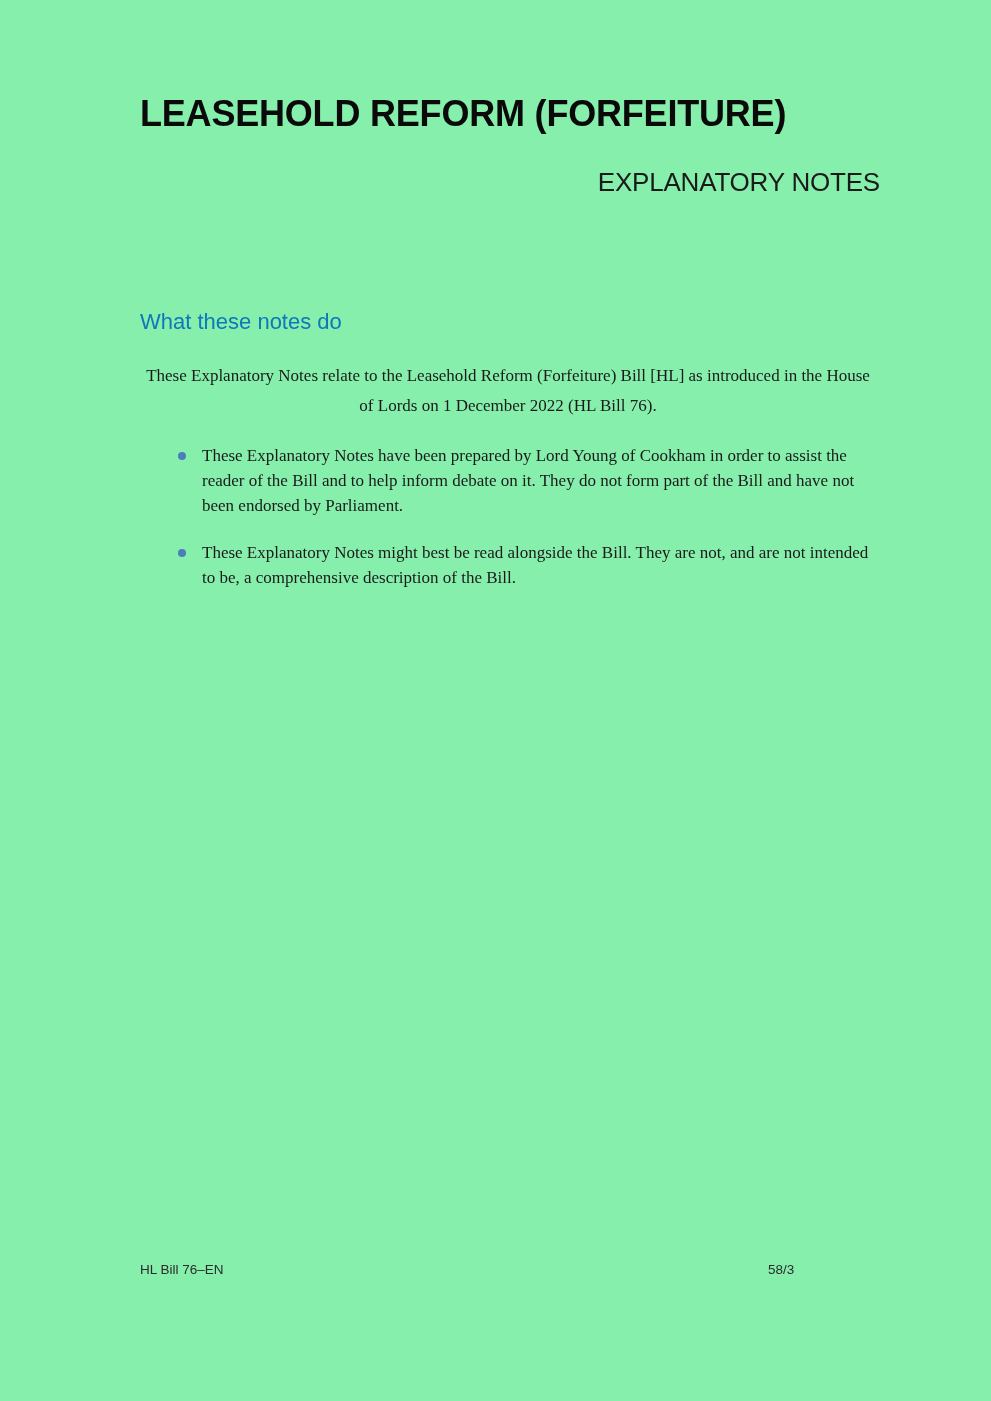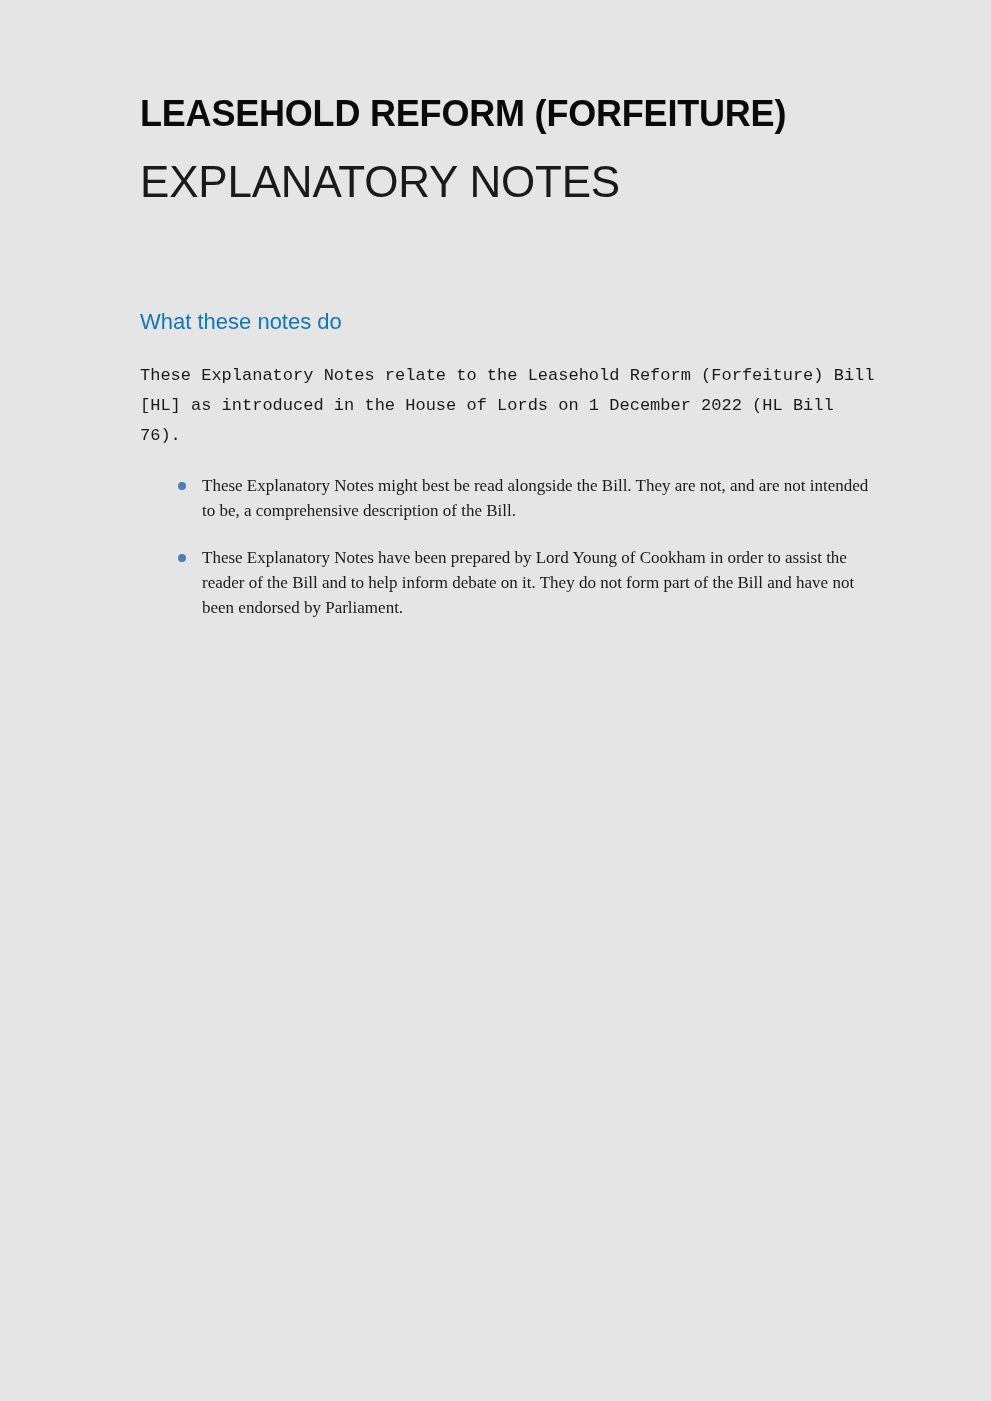--- a/index.html
+++ b/index.html
@@ -6,21 +6,21 @@
   html, body {
     margin: 0;
     padding: 0;
     background: #ffffff;
   }
 
   .page {
     position: relative;
     width: 991px;
     height: 1401px;
-    background: #e5e5e5;
+    background: #86efac;
     overflow: hidden;
     box-sizing: border-box;
   }
 
   
   .title-block {
     position: absolute;
     left: 140px;
     top: 92px;
     width: 740px;
@@ -34,24 +34,25 @@
     line-height: 44px;
     letter-spacing: -0.2px;
     color: #0a0a0a;
   }
 
   .doc-subtitle {
     margin: 0;
     padding-top: 24px;
     font-family: "Liberation Sans", sans-serif;
     font-weight: normal;
-    font-size: 44px;
+    font-size: 26px;
     line-height: 44px;
     letter-spacing: -0.2px;
     color: #1a1a1a;
+    text-align: right;
   }
 
   
   .section {
     position: absolute;
     left: 140px;
     top: 309px;
     width: 736px;
   }
 
@@ -59,25 +60,25 @@
     margin: 0 0 26px 0;
     font-family: "Liberation Sans", sans-serif;
     font-weight: normal;
     font-size: 22px;
     line-height: 26px;
     color: #1077bc;
   }
 
   .intro-para {
     margin: 0;
-    font-family: Liberation Mono, monospace;
+    font-family: Liberation Serif, serif;
     font-size: 17px;
     line-height: 30px;
     color: #1a1a1a;
-    text-align: left;
+    text-align: center;
     width: 736px;
   }
 
   
   .bullet-list {
     list-style: none;
     margin: 22px 0 0 0;
     padding: 0;
   }
 
@@ -142,23 +143,27 @@
   </div>
 
   <div class="section">
     <h3 class="section-heading">What these notes do</h3>
 
     <p class="intro-para">These Explanatory Notes relate to the Leasehold Reform (Forfeiture) Bill [HL] as introduced in the House of Lords on 1 December 2022 (HL Bill 76).</p>
 
     <ul class="bullet-list">
       <li class="bullet-item">
         <span class="bullet-marker"></span>
-        <span>These Explanatory Notes might best be read alongside the Bill. They are not, and are not intended to be, a comprehensive description of the Bill.</span>
+        <span>These Explanatory Notes have been prepared by Lord Young of Cookham in order to assist the reader of the Bill and to help inform debate on it. They do not form part of the Bill and have not been endorsed by Parliament.</span>
       </li>
       <li class="bullet-item">
         <span class="bullet-marker"></span>
-        <span>These Explanatory Notes have been prepared by Lord Young of Cookham in order to assist the reader of the Bill and to help inform debate on it. They do not form part of the Bill and have not been endorsed by Parliament.</span>
+        <span>These Explanatory Notes might best be read alongside the Bill. They are not, and are not intended to be, a comprehensive description of the Bill.</span>
       </li>
     </ul>
   </div>
 
+  <div class="footer">
+    <span class="footer-left">HL Bill 76–EN</span>
+    <span class="footer-right">58/3</span>
+  </div>
 
 </div>
 
 </body></html>

